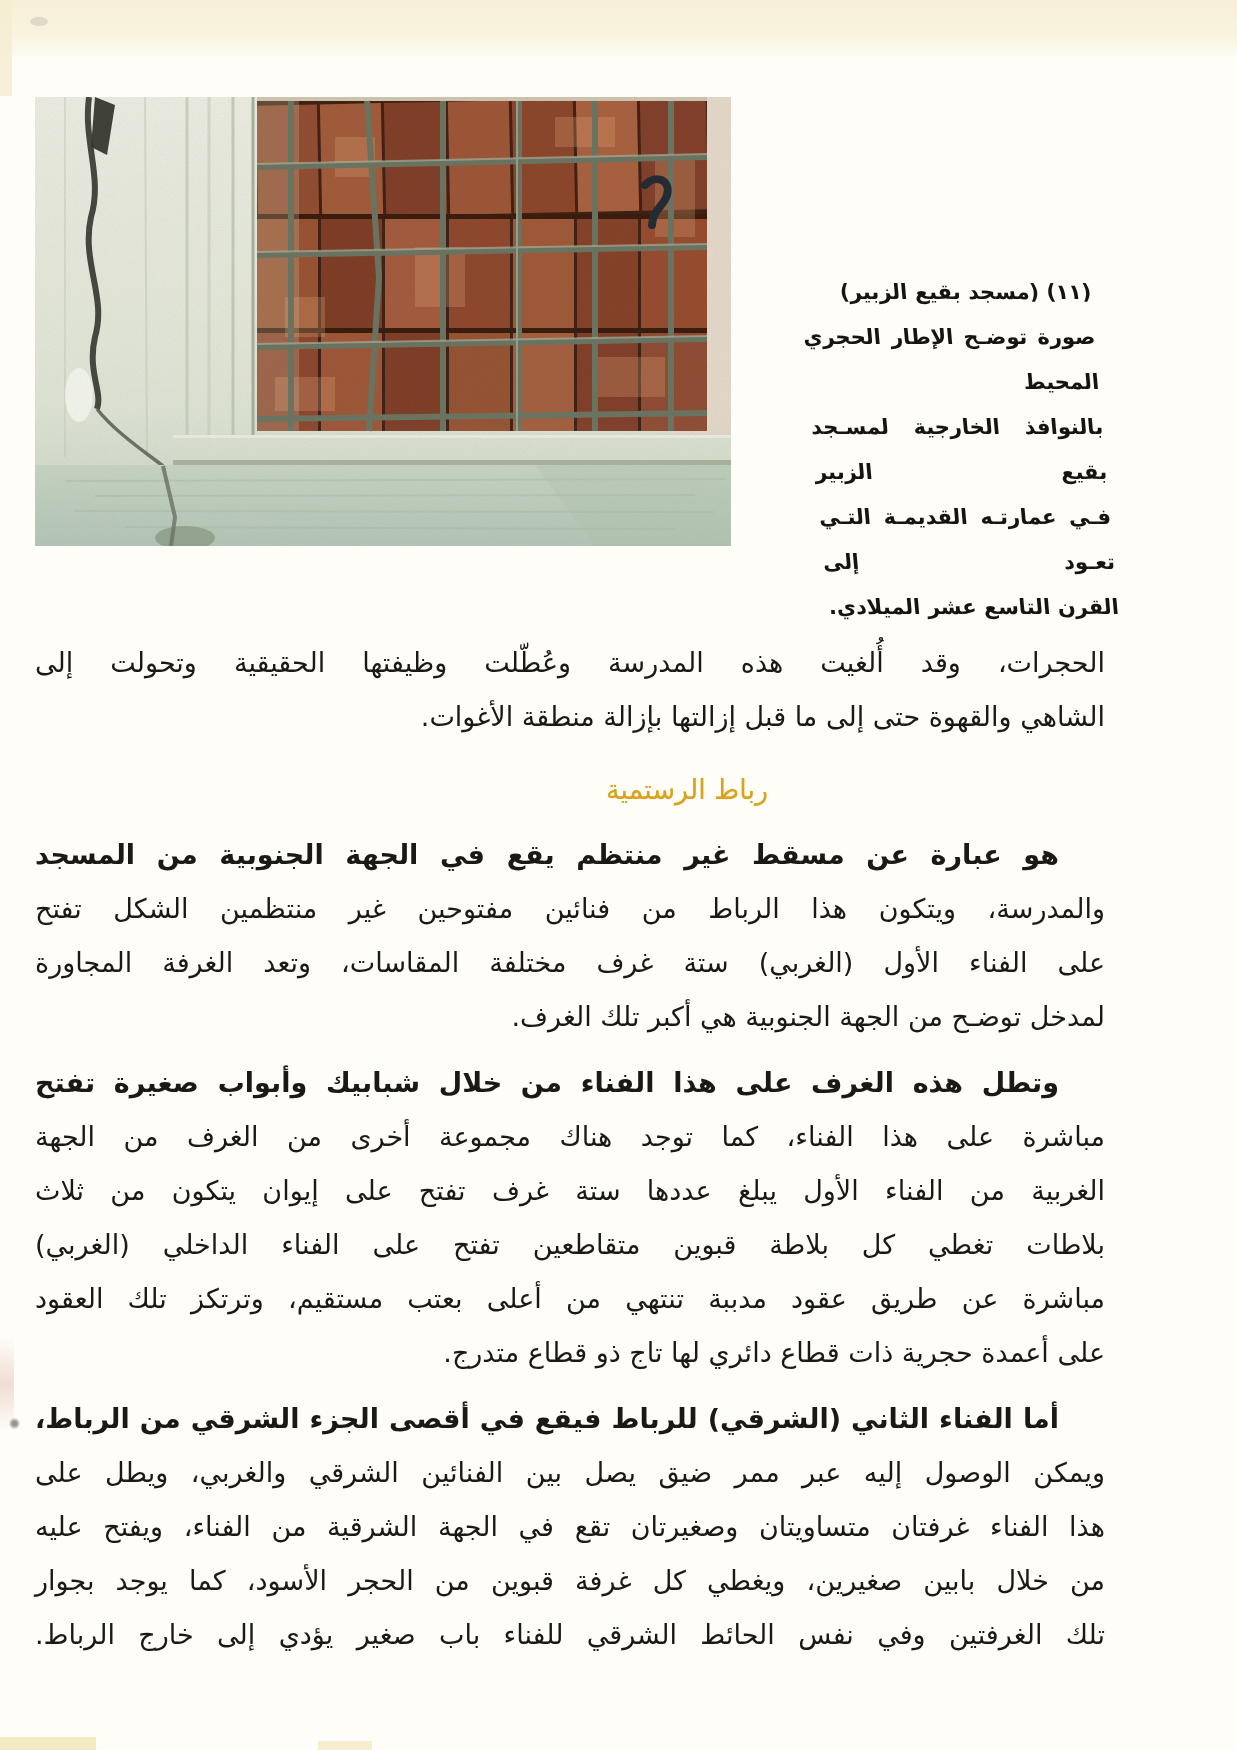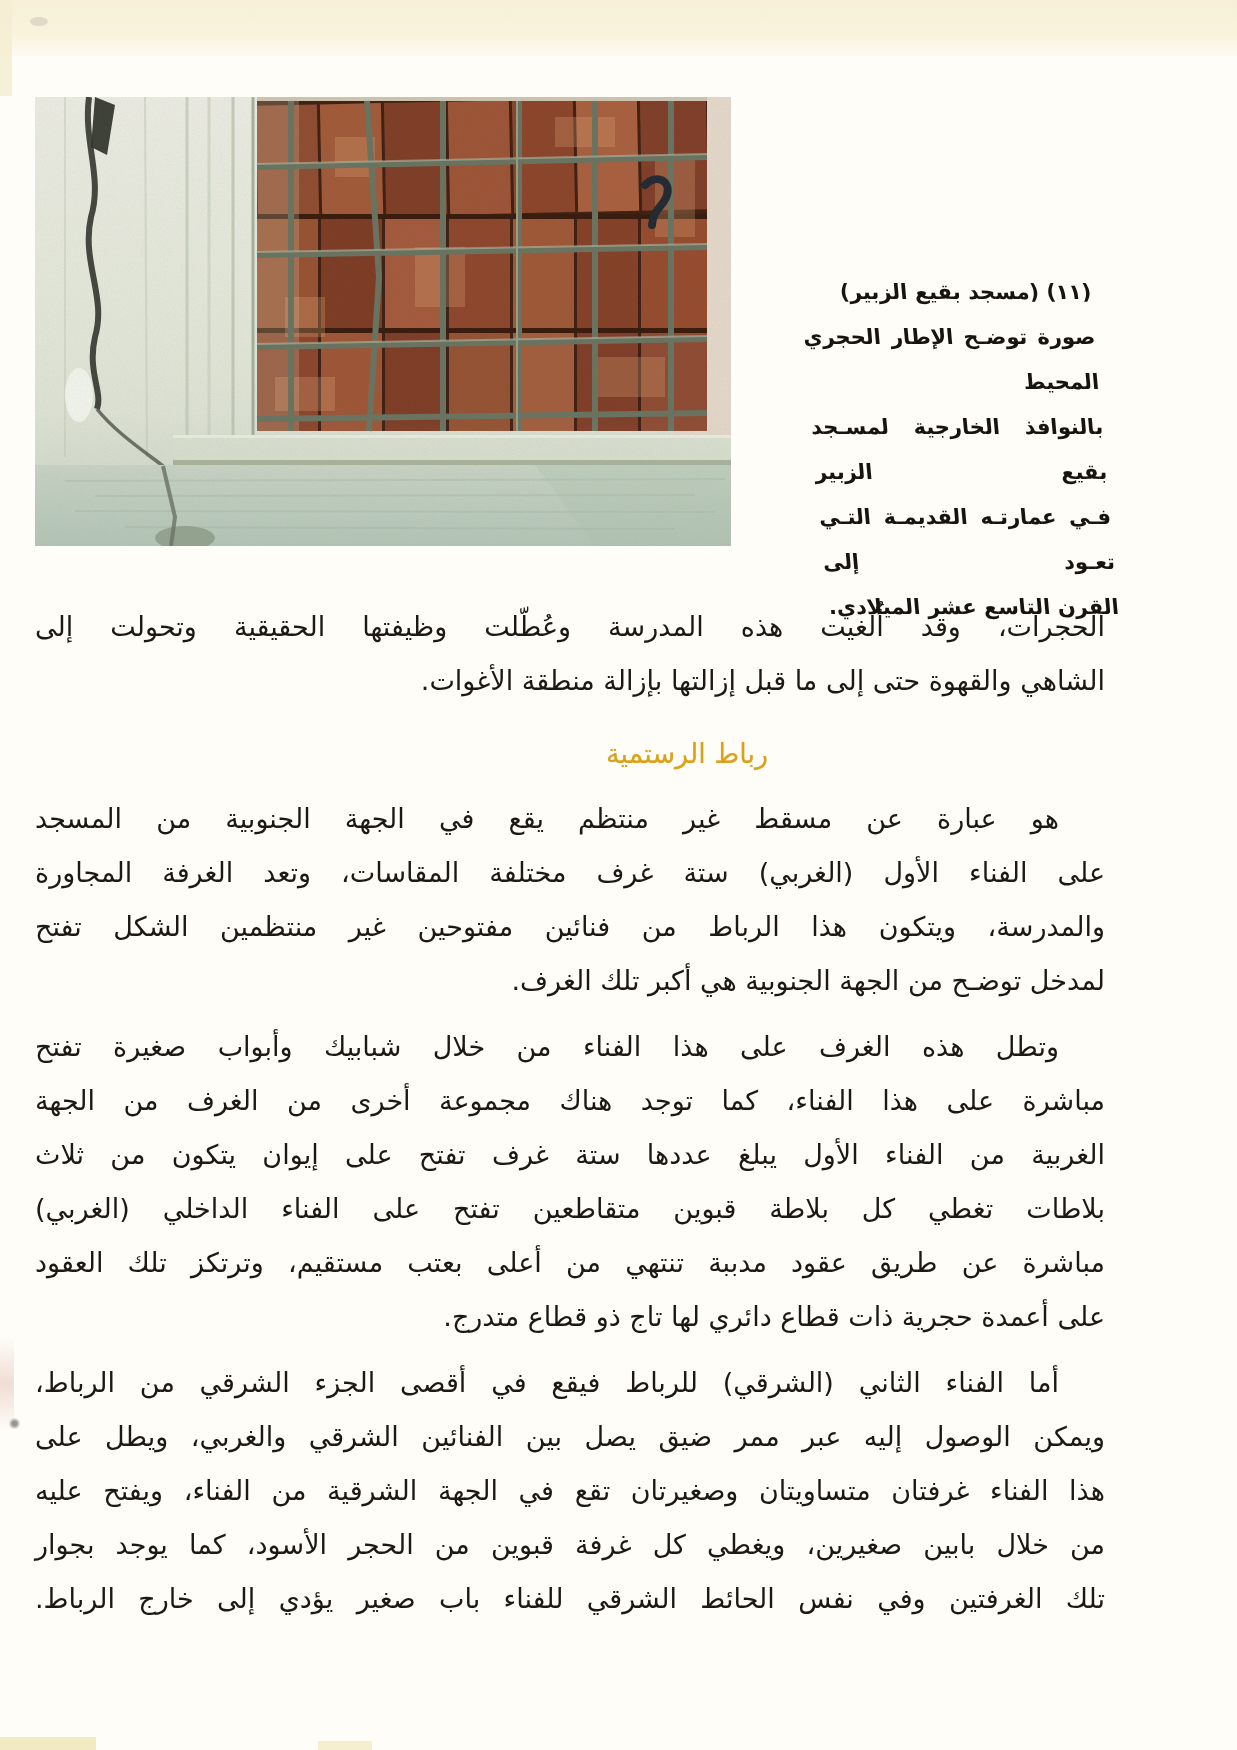--- a/index.html
+++ b/index.html
@@ -28,27 +28,27 @@
   .caption{
     position:absolute;top:270px;right:132px;width:292px;
     direction:rtl;font-size:21px;font-weight:bold;color:#17130e;
     line-height:45px;transform:skewX(5deg);
   }
   .cap-line{text-align:right;}
   .cap-line.j{text-align:justify;text-align-last:justify;}
 
   
   .body-text{
-    position:absolute;top:600px;left:35px;width:1070px;
+    position:absolute;top:636px;left:35px;width:1070px;
     direction:rtl;font-size:27px;color:#1c1914;line-height:54px;
   }
   .para{margin:0 0 12px 0;}
   .ln{text-align:justify;text-align-last:justify;}
   .ln.end{text-align:left;text-align-last:right;}
-  .ln.indent{padding-right:46px;}
+  .ln.indent{padding-right:46px;font-weight:bold;}
   .sec-heading{
     color:#d9a21d;font-weight:normal;font-size:27px;line-height:40px;
     margin:26px 337px 18px 0;text-align:right;
     text-shadow:0 0 1px rgba(218,160,28,.55);
   }
 </style>
 </head>
 <body>
 
 <div class="page">
@@ -199,22 +199,22 @@
 
     <div class="para">
       <div class="ln">الحجرات، وقد أُلغيت هذه المدرسة وعُطّلت وظيفتها الحقيقية وتحولت إلى</div>
       <div class="ln end">الشاهي والقهوة حتى إلى ما قبل إزالتها بإزالة منطقة الأغوات.</div>
     </div>
 
     <h2 class="sec-heading">رباط الرستمية</h2>
 
     <div class="para">
       <div class="ln indent">هو عبارة عن مسقط غير منتظم يقع في الجهة الجنوبية من المسجد</div>
+      <div class="ln">والمدرسة، ويتكون هذا الرباط من فنائين مفتوحين غير منتظمين الشكل تفتح</div>
       <div class="ln">على الفناء الأول (الغربي) ستة غرف مختلفة المقاسات، وتعد الغرفة المجاورة</div>
-      <div class="ln">والمدرسة، ويتكون هذا الرباط من فنائين مفتوحين غير منتظمين الشكل تفتح</div>
       <div class="ln end">لمدخل توضـح من الجهة الجنوبية هي أكبر تلك الغرف.</div>
     </div>
 
     <div class="para">
       <div class="ln indent">وتطل هذه الغرف على هذا الفناء من خلال شبابيك وأبواب صغيرة تفتح</div>
       <div class="ln">مباشرة على هذا الفناء، كما توجد هناك مجموعة أخرى من الغرف من الجهة</div>
       <div class="ln">الغربية من الفناء الأول يبلغ عددها ستة غرف تفتح على إيوان يتكون من ثلاث</div>
       <div class="ln">بلاطات تغطي كل بلاطة قبوين متقاطعين تفتح على الفناء الداخلي (الغربي)</div>
       <div class="ln">مباشرة عن طريق عقود مدببة تنتهي من أعلى بعتب مستقيم، وترتكز تلك العقود</div>
       <div class="ln end">على أعمدة حجرية ذات قطاع دائري لها تاج ذو قطاع متدرج.</div>

